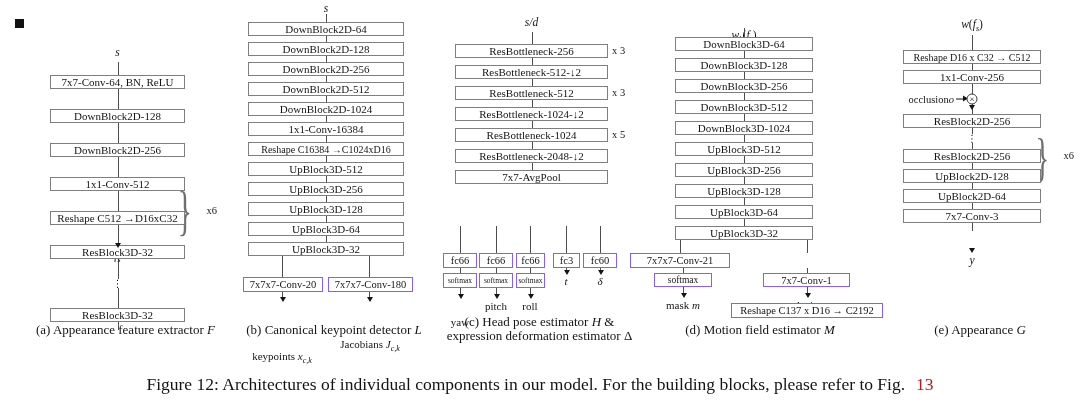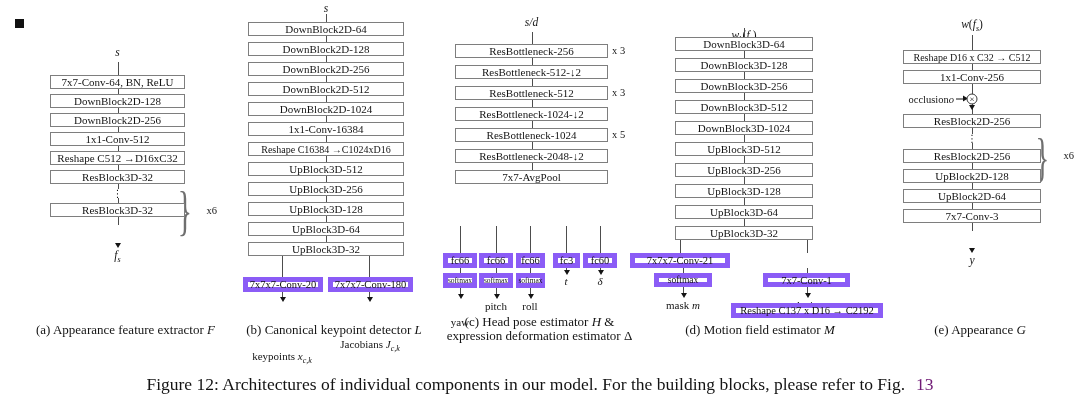--- a/index.html
+++ b/index.html
@@ -2,53 +2,53 @@
 <html><head>
 <meta charset="utf-8">
 <style>
   html,body{margin:0;padding:0;background:#fff;}
   .canvas{position:relative;width:1080px;height:410px;background:#ffffff;overflow:hidden;
           font-family:"Liberation Serif","DejaVu Serif",serif;color:#141414;}
   .corner-mark{position:absolute;left:15px;top:19px;width:9px;height:9px;background:#111;}
   .col{position:absolute;top:0;height:100%;}
   .stack{position:absolute;left:0;width:100%;display:flex;flex-direction:column;align-items:center;}
   .stack::before{content:"";position:absolute;left:50%;top:var(--lt,-10px);bottom:var(--lb,0px);width:1px;background:#4d4d4d;}
-  .g8{gap:5px}.g7{gap:7px}.g6{gap:6px}
+  .g8{gap:20px}.g7{gap:7px}.g6{gap:6px}
   .box{position:relative;z-index:1;box-sizing:border-box;width:100%;height:14px;background:#fff;
        border:1px solid #7e7e7e;display:flex;align-items:center;justify-content:center;
        font-size:11px;white-space:nowrap;flex:0 0 auto;}
   .t10{font-size:10px}
   .vdots{position:relative;z-index:1;background:#fff;height:9px;line-height:9px;font-size:10px;padding:0 2px;flex:0 0 auto;}
   .io-label{position:absolute;left:0;width:100%;text-align:center;font-size:11.5px;white-space:nowrap;}
   .io-label i,.blabel i,.occ-text i,.caption i{font-style:italic;}
   sub{font-size:8px;font-style:italic;}
   .arrowhead{position:absolute;width:0;height:0;border-left:3.5px solid transparent;border-right:3.5px solid transparent;
              border-top:5px solid #141414;transform:translateX(-50%);z-index:2;}
   .vline{position:absolute;width:1px;background:#4d4d4d;}
-  .bbox{position:absolute;box-sizing:border-box;height:15px;background:#fff;border:5px solid #8b5cf6;
+  .bbox{position:absolute;box-sizing:border-box;height:15px;background:#fff;border:1px solid #8b5cf6;
         display:flex;align-items:center;justify-content:center;font-size:10.5px;white-space:nowrap;z-index:1;}
   .t75{font-size:7.5px}.t95{font-size:9.5px}
   .blabel{position:absolute;transform:translateX(-50%);white-space:nowrap;font-size:11px;text-align:center;}
   .rep{position:absolute;font-size:10.5px;white-space:nowrap;}
   .siderep{position:absolute;left:calc(100% + 5px);top:0;font-size:10.5px;white-space:nowrap;}
   .brace{position:absolute;color:#6f6f6f;transform:scaleX(0.55);line-height:1.02;pointer-events:none;}
   .brace::before{content:"}";}
   .caption{position:absolute;left:calc(50% + 8px);transform:translateX(-50%);white-space:nowrap;font-size:13px;}
   .occ-row{position:relative;width:100%;height:18px;flex:0 0 auto;}
   .occ-text{position:absolute;top:50%;transform:translateY(-50%);right:calc(50% + 8px);
             display:flex;align-items:center;font-size:10.5px;white-space:nowrap;}
   .harrow{display:inline-block;width:8px;height:1px;background:#141414;margin-left:2px;position:relative;}
   .harrow::after{content:"";position:absolute;right:-4px;top:-3px;border-top:3.5px solid transparent;
                  border-bottom:3.5px solid transparent;border-left:5px solid #141414;}
   .otimes{position:absolute;left:50%;top:50%;transform:translate(-50%,-50%);width:11px;height:11px;box-sizing:border-box;
           border:1px solid #3a3a3a;border-radius:50%;background:#fff;z-index:2;
           display:flex;align-items:center;justify-content:center;font-size:9px;line-height:1;}
   .otimes::before{content:"\00d7";}
   .figcaption{position:absolute;left:0;top:374px;width:100%;text-align:center;font-size:17.5px;}
-  .figlink{color:#701a75;margin-left:11px;text-decoration:none;cursor:pointer;}
+  .figlink{color:#b91c1c;margin-left:11px;text-decoration:none;cursor:pointer;}
 </style>
 </head>
 <body>
 
 <div class="canvas">
   <div class="corner-mark"></div>
 
   <div class="col" style="left:50px;width:135px;">
     <div class="io-label" style="top:46px;"><i>s</i></div>
     <div class="stack g8" style="top:75px;--lt:-13px;--lb:-8px;">

